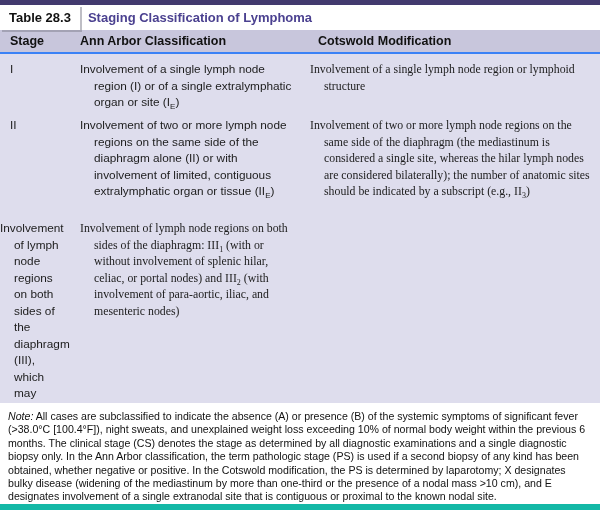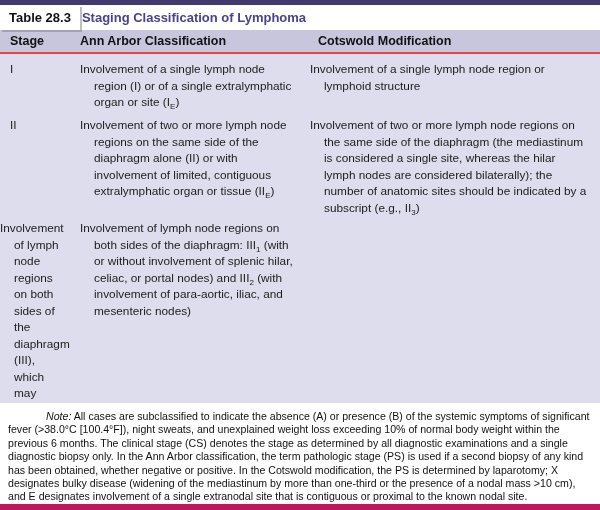--- a/index.html
+++ b/index.html
@@ -1,68 +1,68 @@
 <!DOCTYPE html>
 <html><head>
 <meta charset="utf-8">
 <style>
   html,body { margin:0; padding:0; background:#ffffff; }
   .page {
     width:600px; height:510px; overflow:hidden; position:relative;
-    background:#be185d;
+    background:#14b8a6;
     font-family:"Liberation Sans","DejaVu Sans",sans-serif;
     color:#1c1c1c;
     -webkit-font-smoothing:antialiased;
   }
   .top-bar { height:5px; background:#423a6e; }
   .title-row {
     height:25px; background:#ffffff;
     display:flex; align-items:stretch;
   }
   .table-number {
     display:flex; align-items:center;
     font-weight:bold; font-size:13px; color:#111111;
     background:#ffffff; padding:0 9px 0 9px;
     box-shadow:2px 2px 0 rgba(125,125,140,.5);
     white-space:nowrap;
   }
   .table-title {
     display:flex; align-items:center;
-    margin-left:2px;
+    margin-left:8px;
     font-weight:bold; font-size:13px; color:#4b4190;
     white-space:nowrap;
   }
   .grid3 { display:grid; grid-template-columns:80px 230px 1fr; }
   .head-row {
-    background:#c8c6dc; border-bottom:2px solid #ef4444;
+    background:#c8c6dc; border-bottom:2px solid #3b82f6;
     height:22px; align-items:center;
     font-weight:bold; font-size:12.5px; color:#111111;
   }
   .head-stage { padding-left:10px; }
   .head-cots  { padding-right:6px;margin-left:8px; }
   .tbody {
     background:#dedded; height:349px; box-sizing:border-box;
     padding-top:7px; overflow:hidden;
     font-size:11.8px; line-height:16.5px; color:#1c1c1c;
   }
   .row { margin-bottom:3px; }
   .row.r1 { min-height:53px; }
   .row.r2 { min-height:100px; }
   .row.r3 { min-height:101px; }
   .stage-cell { padding-left:10px; }
   .hang { padding-left:14px; text-indent:-14px; }
   .ann-cell  { padding-right:12px; }
-  .cots-cell { padding-right:10px; }
+  .cots-cell { padding-right:10px;font-family:Liberation Serif, serif; }
   sub { font-size:8px; line-height:0; }
   .note {
     background:#ffffff; box-sizing:border-box;
     padding:7px 8px 0 8px;
     font-size:10.6px; line-height:13.4px; color:#111111;
   }
-  .note-label { font-style:italic;margin-left:38px; }
+  .note-label { font-style:italic; }
 </style>
 </head>
 <body>
 
 <div class="page">
 
   <div class="top-bar"></div>
 
   <div class="title-row">
     <span class="table-number">Table 28.3</span>

